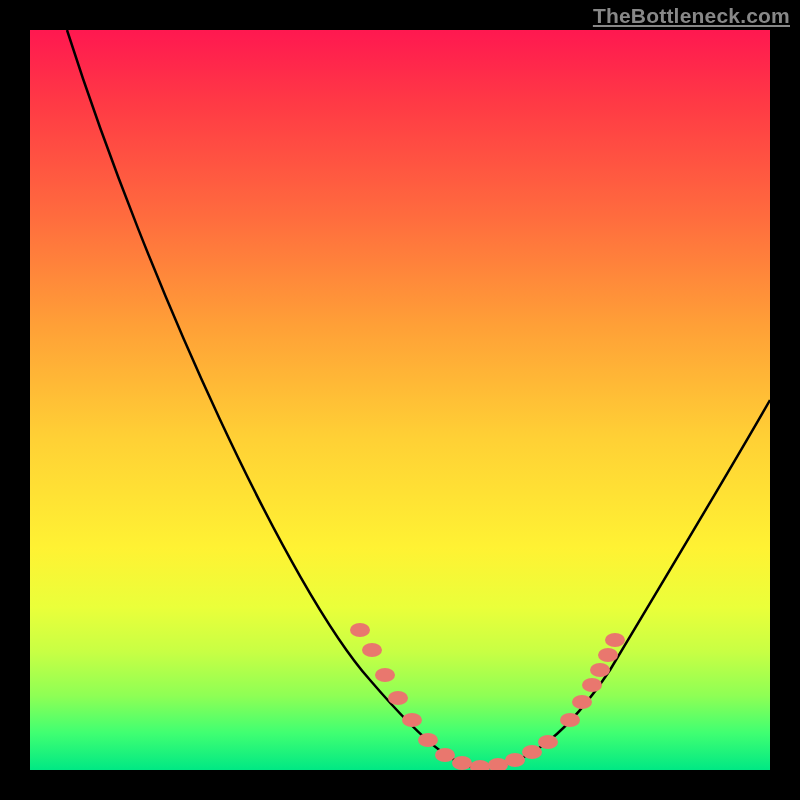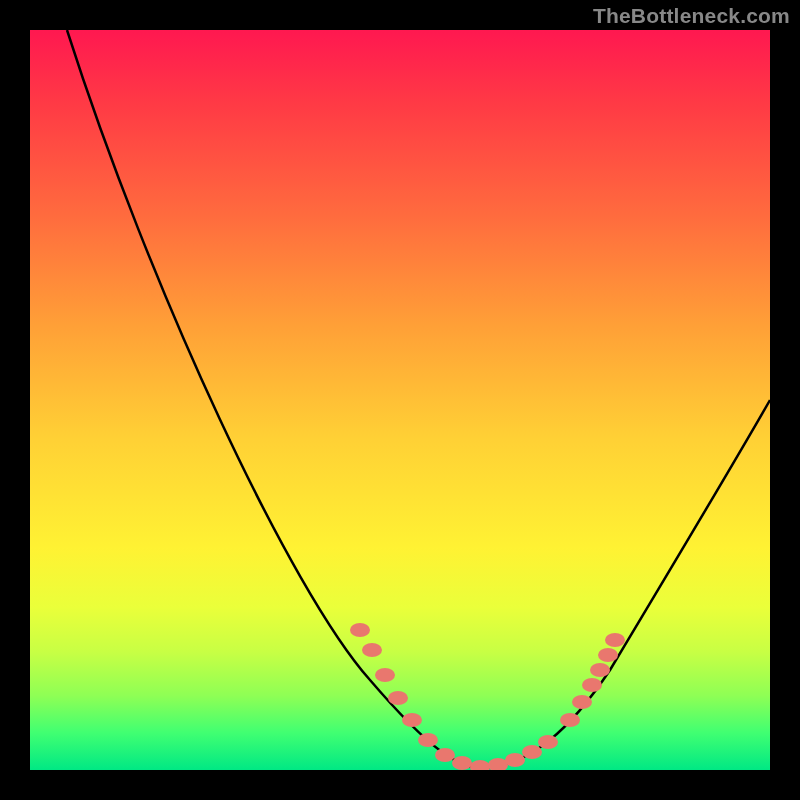--- a/index.html
+++ b/index.html
@@ -46,20 +46,21 @@
     height: 740px;
   }
   .watermark {
     position: absolute;
     top: 4px;
     right: 10px;
     color: #888;
     font-size: 21px;
     font-weight: 600;
     letter-spacing: 0.2px;
+    text-decoration: underline;
   }
 </style>
 </head>
 <body>
 
 <div class="frame">
   <div class="watermark">TheBottleneck.com</div>
 
   <div class="plot">
     <svg class="curve" viewBox="0 0 740 740" preserveAspectRatio="none">

